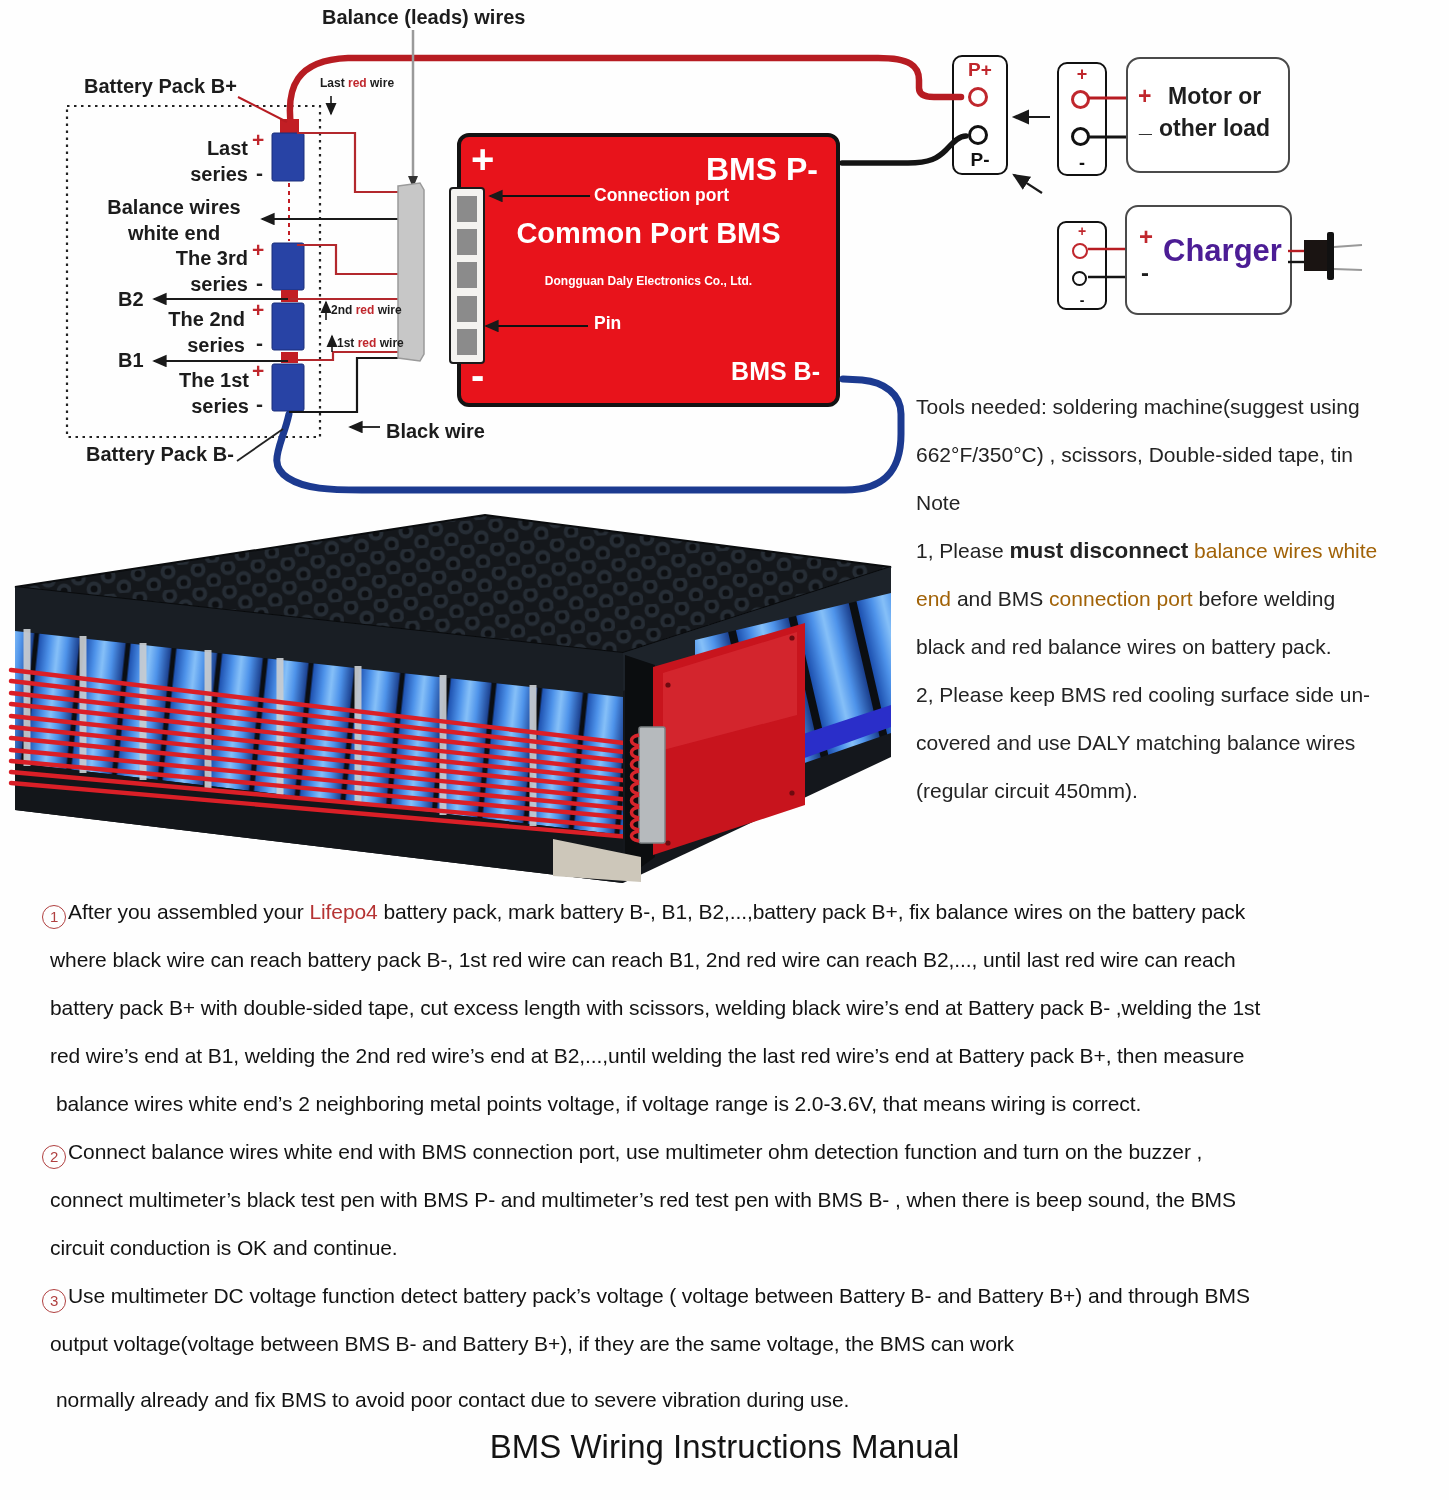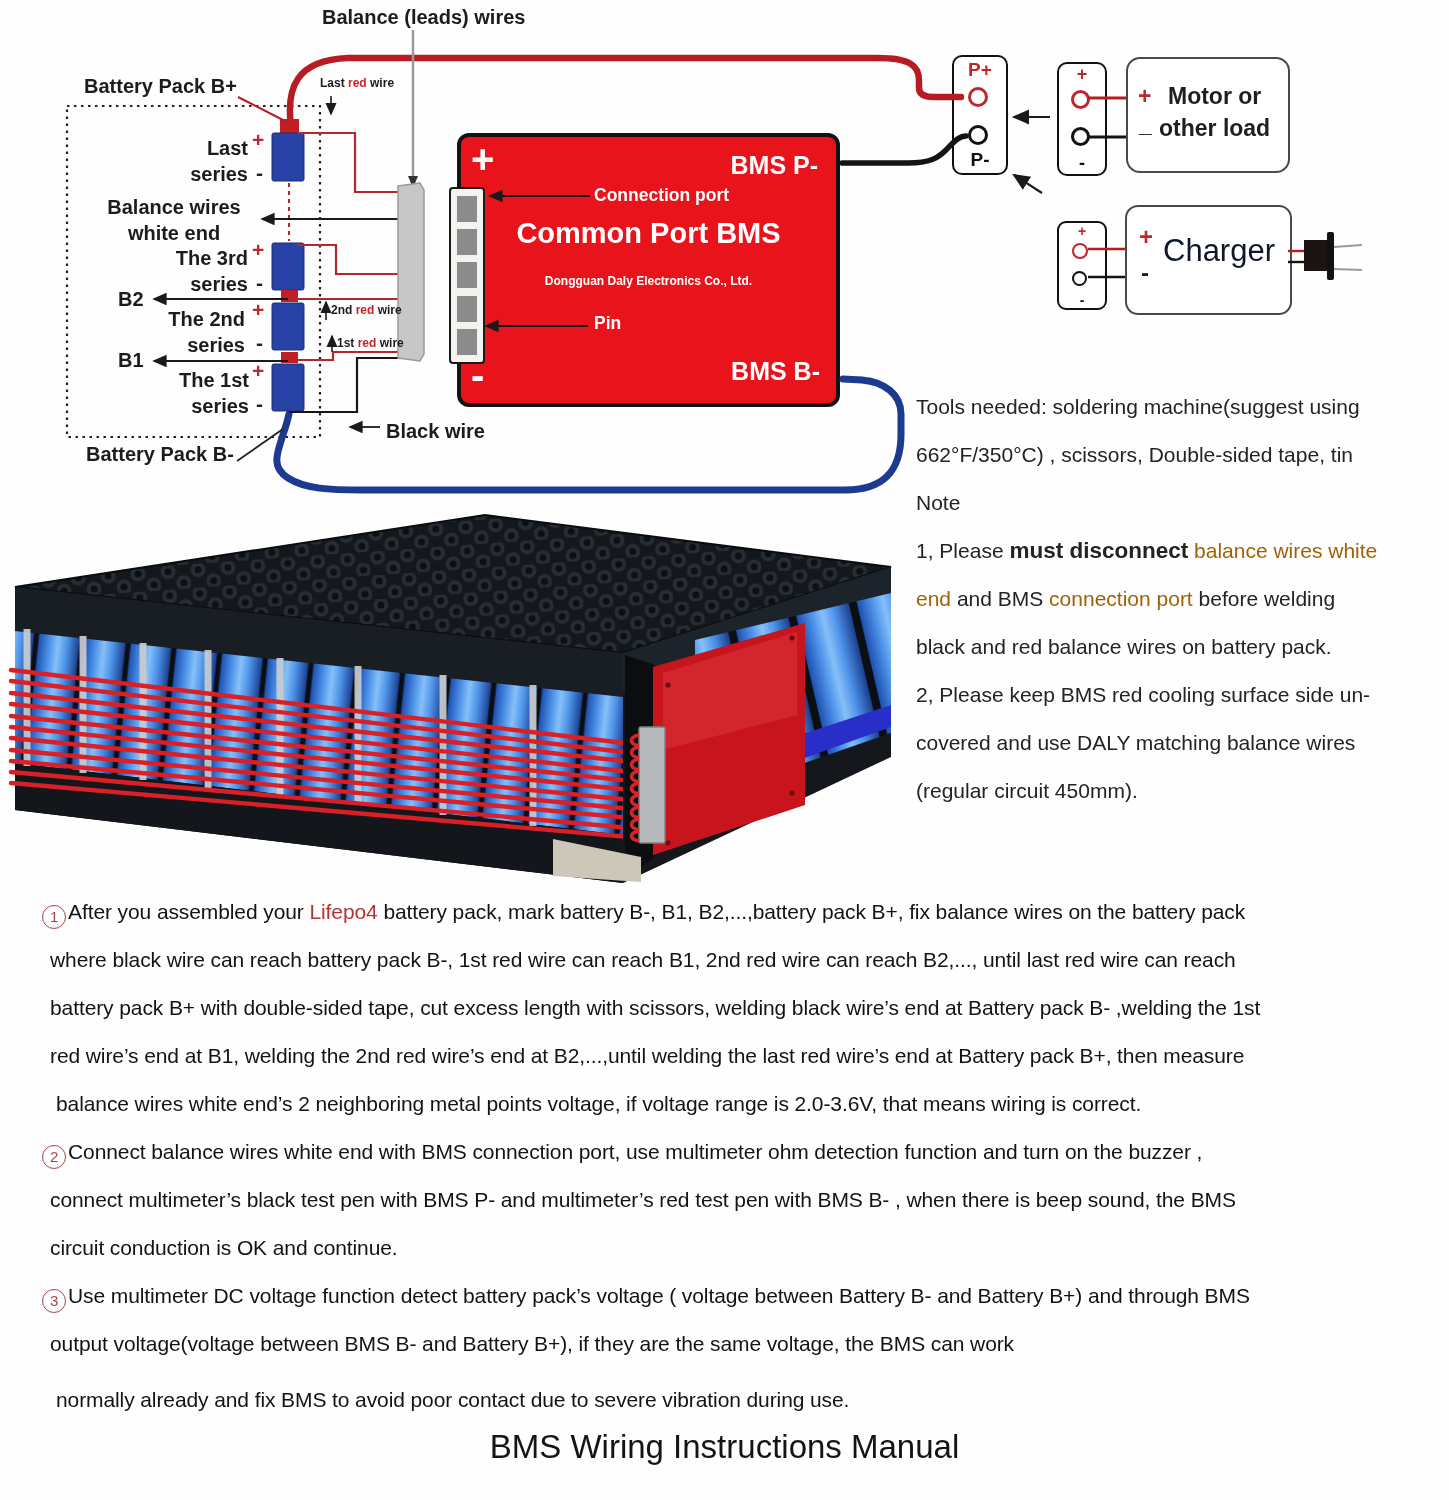--- a/index.html
+++ b/index.html
@@ -135,21 +135,21 @@
       <path d="M634,302 c-10,2 -10,9 0,11"></path>
         <path d="M634,314 c-10,2 -10,9 0,11"></path>
       <path d="M634,326 c-10,2 -10,8 0,10"></path>
     </g>
 
     <polygon points="548,334 636,352 636,377 548,371" fill="#cdc7ba"></polygon>
   </svg>
 
   <div id="bms">
     <span class="bmst" style="left:10px;top:0px;font-size:40px;">+</span>
-    <span class="bmst" style="right:18px;top:14px;font-size:25px;">BMS P-</span>
+    <span class="bmst" style="right:18px;top:14px;font-size:32px;">BMS P-</span>
     <span class="bmst" style="left:133px;top:48px;font-size:17.5px;">Connection port</span>
     <span class="bmst" style="left:0;width:100%;text-align:center;top:80px;font-size:29px;">Common Port BMS</span>
     <span class="bmst" style="left:0;width:100%;text-align:center;top:137px;font-size:12px;">Dongguan Daly Electronics Co., Ltd.</span>
     <span class="bmst" style="left:133px;top:176px;font-size:17.5px;">Pin</span>
     <span class="bmst" style="right:16px;top:220px;font-size:25px;">BMS B-</span>
     <span class="bmst" style="left:10px;top:216px;font-size:40px;">-</span>
     <div id="bms-port">
       <div class="pin"></div>
       <div class="pin"></div>
       <div class="pin"></div>
@@ -181,21 +181,21 @@
 
   <div class="connbox" style="left:1057px;top:221px;width:46px;height:85px;border-radius:9px;">
     <span class="cbt red-t" style="left:0;width:100%;text-align:center;top:0px;font-size:14px;">+</span>
     <div class="circ r" style="left:13px;top:20px;width:16px;height:16px;border-width:2.5px;"></div>
     <div class="circ k" style="left:13px;top:48px;width:15px;height:15px;border-width:2.5px;"></div>
     <span class="cbt" style="left:0;width:100%;text-align:center;bottom:0px;font-size:14px;color:#111;">-</span>
   </div>
 
   <div class="softbox" style="left:1125px;top:205px;width:163px;height:106px;border-radius:13px;">
     <span class="cbt red-t" style="left:12px;top:16px;font-size:24px;">+</span>
-    <span class="cbt" style="left:36px;top:26px;font-size:31px;color:#0f172a;font-weight:400;">Charger</span>
+    <span class="cbt" style="left:36px;top:26px;font-size:31px;color:#4c1d95;font-weight:700;">Charger</span>
     <span class="cbt" style="left:14px;top:52px;font-size:24px;color:#1f1f1f;">-</span>
   </div>
 
   <svg class="abs" style="left:0;top:0;pointer-events:none;" width="1449" height="510" viewBox="0 0 1449 510">
     <defs>
       <marker id="ah" markerWidth="10" markerHeight="10" refX="7" refY="3.5" orient="auto">
         <path d="M0,0 L8,3.5 L0,7 Z" fill="#1a1a1a"></path>
       </marker>
     </defs>
 

